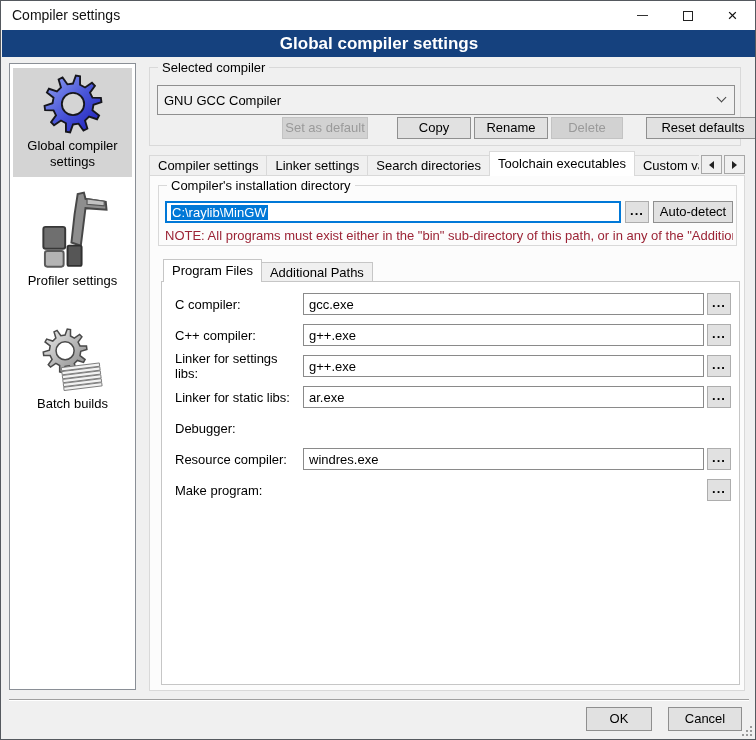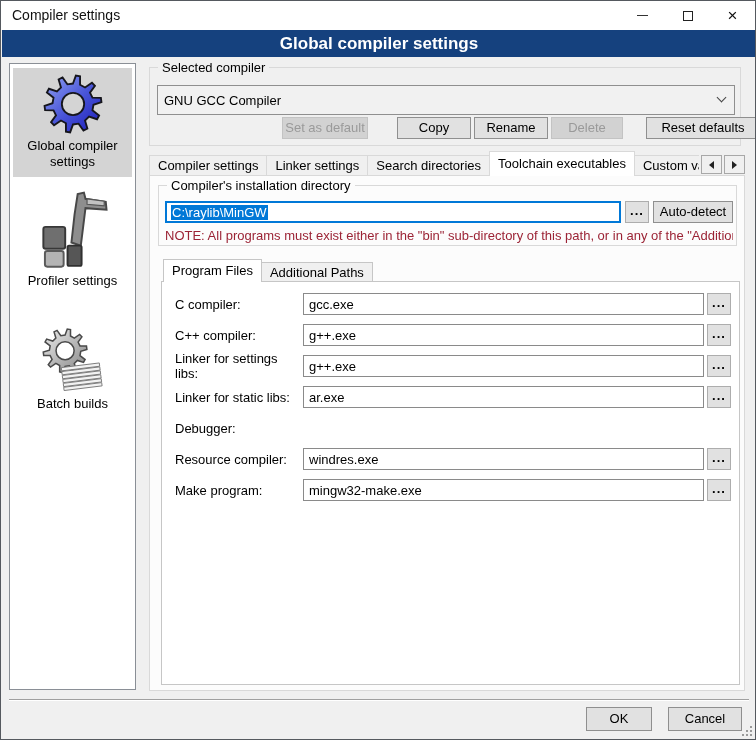--- a/index.html
+++ b/index.html
@@ -243,21 +243,20 @@
       </div>
 
       <div class="form-row">
         <span class="form-label">Resource compiler:</span>
         <input class="form-input" value="windres.exe" style="">
         <div class="btn browse-btn row-browse">...</div>
       </div>
 
       <div class="form-row">
         <span class="form-label">Make program:</span>
-        <input class="form-input" value="mingw32-make.exe" style="">
         <div class="btn browse-btn row-browse">...</div>
       </div>
 
     </div>
   </div>
 
   <div class="divider"></div>
   <div class="btn ok-btn">OK</div>
   <div class="btn cancel-btn">Cancel</div>
   <div class="grip">

